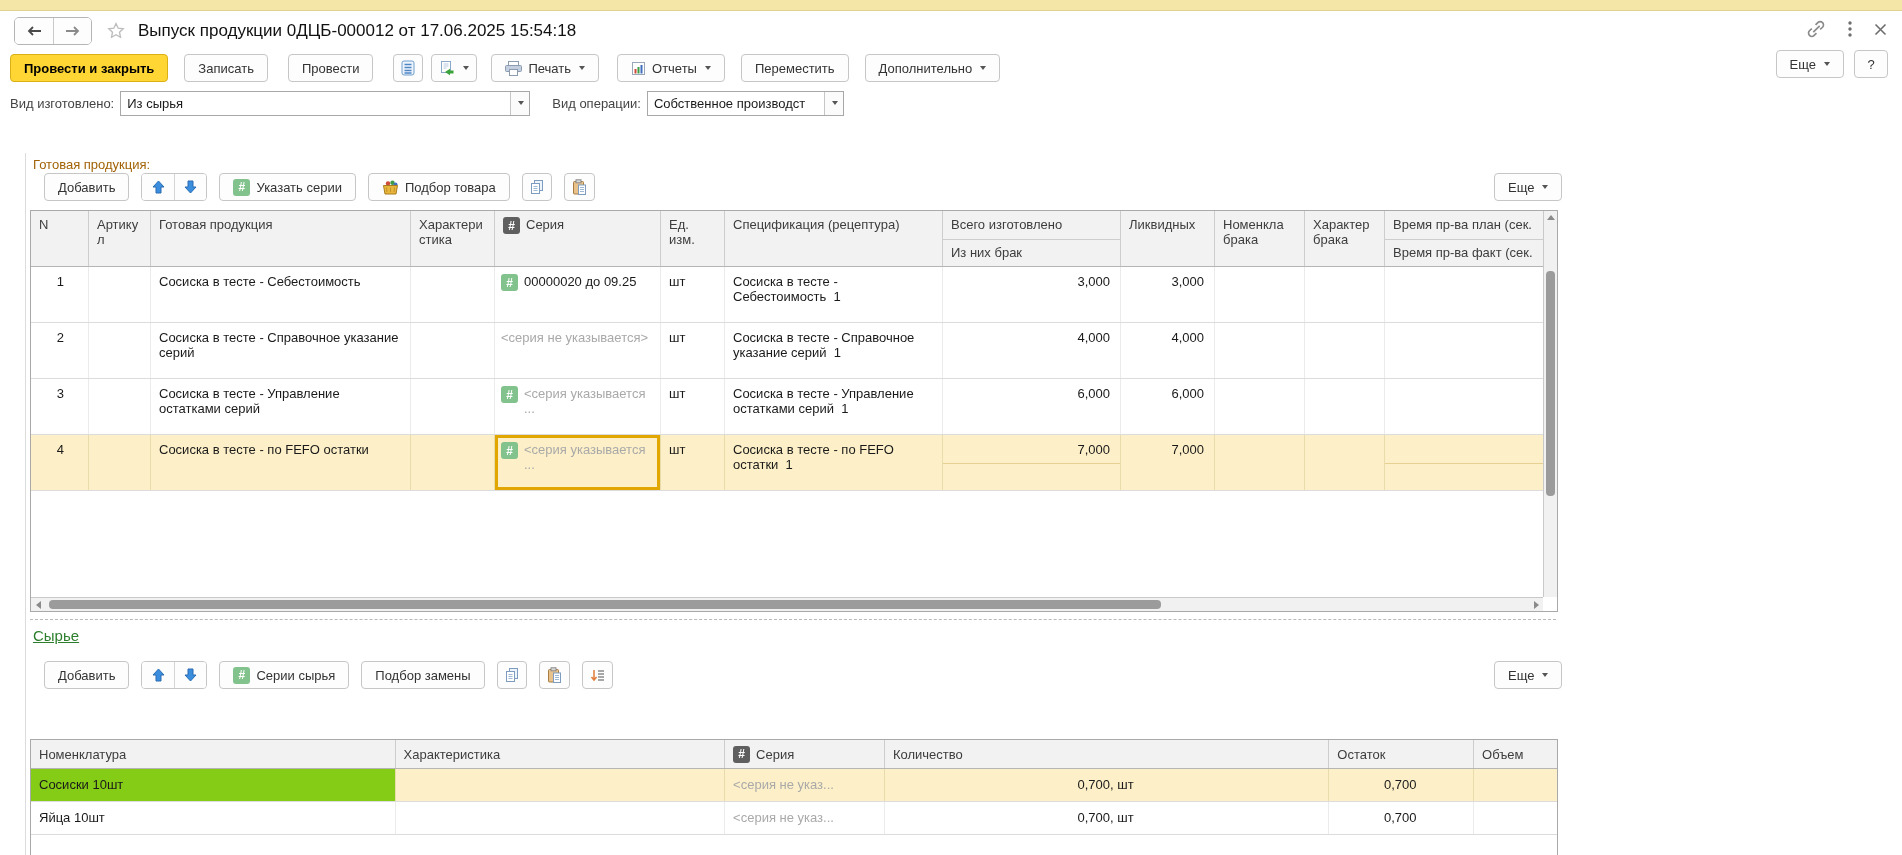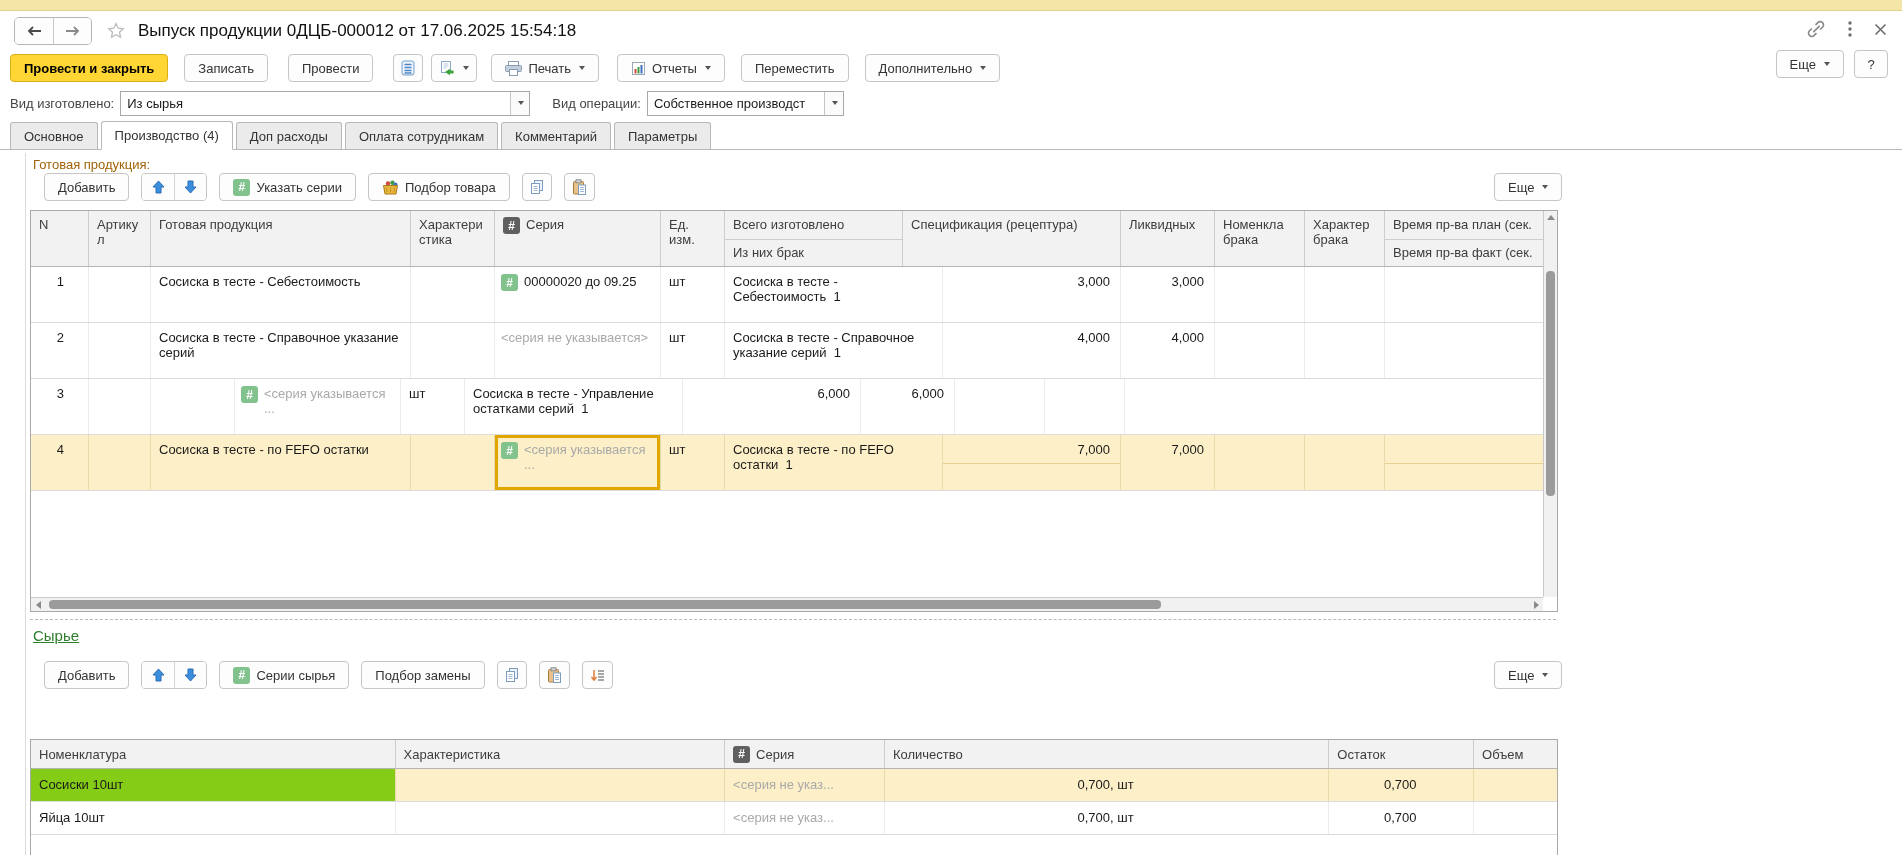--- a/index.html
+++ b/index.html
@@ -230,40 +230,20 @@
     </div>
     <span class="flabel flabel2">Вид операции:</span>
     <div class="field f2">
       <span class="fval">Собственное производст</span>
       <span class="fdrop">
           <span class="caret"></span>
         </span>
     </div>
   </div>
 
-  <div class="tabbar">
-    <div class="tab">
-        <span>Основное</span>
-      </div>
-    <div class="tab active">
-        <span>Производство (4)</span>
-      </div>
-    <div class="tab">
-        <span>Доп расходы</span>
-      </div>
-    <div class="tab">
-        <span>Оплата сотрудникам</span>
-      </div>
-    <div class="tab">
-        <span>Комментарий</span>
-      </div>
-    <div class="tab">
-        <span>Параметры</span>
-      </div>
-  </div>
 
   <div class="content-vline"></div>
 
   <div class="sec-caption">Готовая продукция:</div>
 
   <div class="sec-toolbar" style="top:173px;">
     <button class="btn">
         <span>Добавить</span>
       </button>
     <div class="arrowgrp">
@@ -318,25 +298,25 @@
       <div class="t1-head">
         <div class="hc c1">N</div>
         <div class="hc c2">Артикул</div>
         <div class="hc c3">Готовая продукция</div>
         <div class="hc c4">Характеристика</div>
         <div class="hc c5" style="display:flex;gap:6px;align-items:flex-start;">
           <span class="hashbadge hash-dark">#</span>
           <span>Серия</span>
         </div>
         <div class="hc c6">Ед. изм.</div>
+        <div class="hc c7">Спецификация (рецептура)</div>
         <div class="hc c8 split">
           <div class="h-top">Всего изготовлено</div>
           <div class="h-bot">Из них брак</div>
         </div>
-        <div class="hc c7">Спецификация (рецептура)</div>
         <div class="hc c9">Ликвидных</div>
         <div class="hc c10">Номенкла брака</div>
         <div class="hc c11">Характер брака</div>
         <div class="hc c12 split">
           <div class="h-top">Время пр-ва план (сек.</div>
           <div class="h-bot">Время пр-ва факт (сек.</div>
         </div>
       </div>
 
       <div class="t1-row">
@@ -380,20 +360,21 @@
             <div class="v-top">4,000</div>
           </div>
         <div class="dc c10"></div>
         <div class="dc c11"></div>
         <div class="dc c12"></div>
       </div>
 
       <div class="t1-row">
         <div class="dc c1 num">3</div>
         <div class="dc c2"></div>
+        <div class="dc c3 prod">Сосиска в тесте - Управление остатками серий</div>
         <div class="dc c4"></div>
         <div class="dc c5 series">
           <span class="hashbadge hash-green">#</span>
           <span class="stext gray">&lt;серия указывается ...</span>
         </div>
         <div class="dc c6">шт</div>
         <div class="dc c7 spec">Сосиска в тесте - Управление остатками серий  1</div>
         <div class="dc c8 val">
             <div class="v-top">6,000</div>
             <div class="v-bot"></div>

